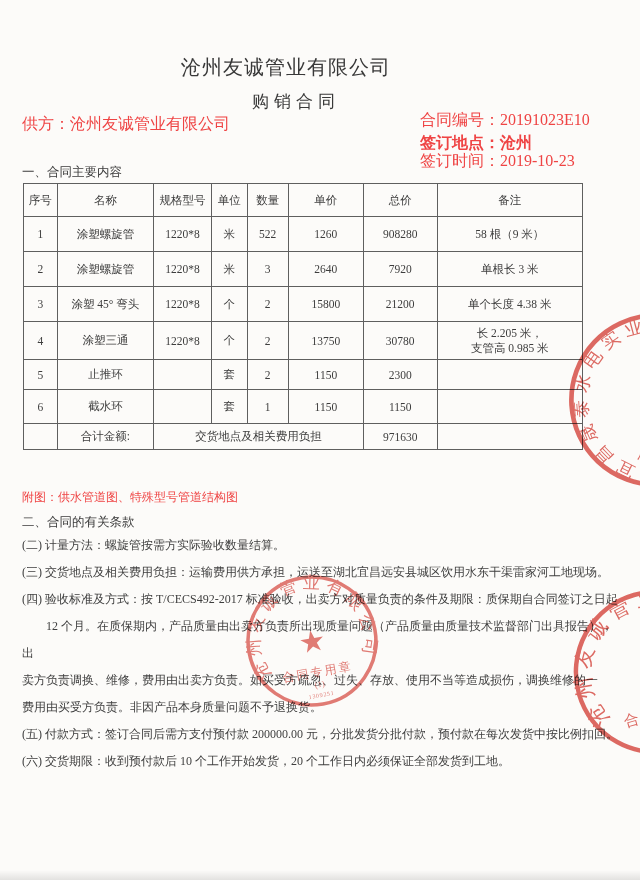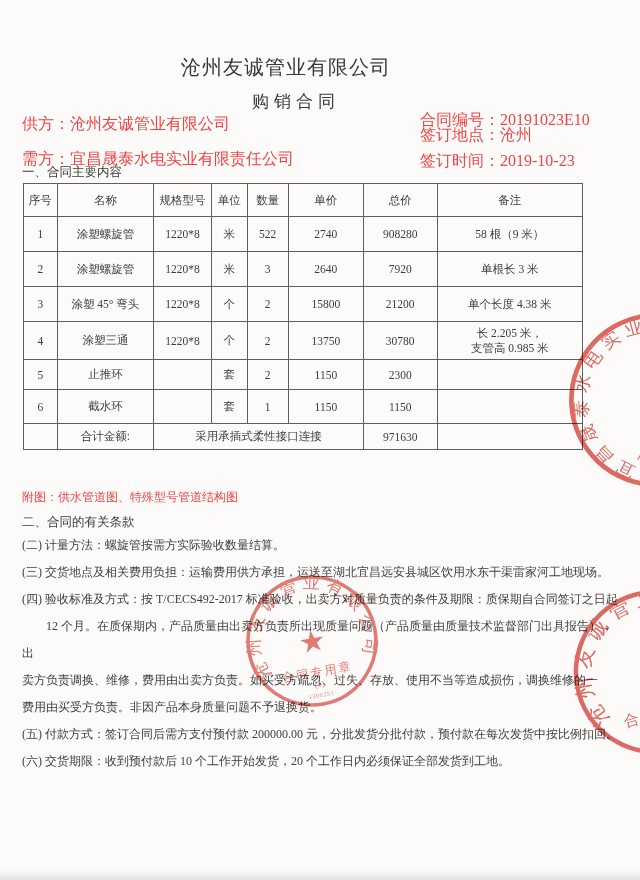--- a/index.html
+++ b/index.html
@@ -8,21 +8,21 @@
   .page::after{content:"";position:absolute;left:0;right:0;bottom:0;height:10px;
     background:linear-gradient(to bottom,rgba(0,0,0,0),rgba(0,0,0,0.10));pointer-events:none;}
   .doc-title{position:absolute;top:54px;left:0;width:640px;text-align:center;
     font-size:20px;letter-spacing:1px;color:#383838;transform:translateX(-34px);font-weight:500;}
   .doc-subtitle{position:absolute;top:90px;left:0;width:640px;text-align:center;
     font-size:17px;letter-spacing:5px;color:#383838;transform:translateX(-24px);font-weight:500;}
   .meta{position:absolute;font-size:16px;color:#ef4444;white-space:nowrap;}
   .m-supplier{left:22px;top:114px;}
   .m-buyer{left:22px;top:149px;}
   .m-no{left:420px;top:110px;}
-  .m-place{left:420px;top:125px;}
+  .m-place{left:420px;top:133px;font-weight:bold;}
   .m-date{left:420px;top:151px;}
   .section-heading{position:absolute;font-size:12.5px;color:#3a3a3a;font-weight:500;white-space:nowrap;}
   .s1{left:22px;top:164px;}
   .attachment{position:absolute;left:22px;top:489px;font-size:12px;color:#ef4444;}
   .s2{left:22px;top:514px;}
   table.items{position:absolute;left:23px;top:183px;width:560px;border-collapse:collapse;
     table-layout:fixed;}
   table.items th,table.items td{border:1px solid #5f5f5f;font-weight:normal;text-align:center;
     vertical-align:middle;font-size:11.5px;color:#3d3d3d;padding:0 2px;overflow:hidden;}
   table.items td.remark{white-space:pre-line;line-height:15px;}
@@ -41,21 +41,20 @@
 </style>
 </head>
 <body>
 
 <div class="page">
 
   <div class="doc-title">沧州友诚管业有限公司</div>
   <div class="doc-subtitle">购销合同</div>
 
   <div class="meta m-supplier"><span>供方：</span><span>沧州友诚管业有限公司</span></div>
-  <div class="meta m-buyer"><span>需方：</span><span>宜昌晟泰水电实业有限责任公司</span></div>
   <div class="meta m-no"><span>合同编号：</span><span>20191023E10</span></div>
   <div class="meta m-place"><span>签订地点：</span><span>沧州</span></div>
   <div class="meta m-date"><span>签订时间：</span><span>2019-10-23</span></div>
 
   <div class="section-heading s1">一、合同主要内容</div>
 
   <table class="items">
     <colgroup>
       <col style="width:6%">
         <col style="width:17.3%">
@@ -76,21 +75,21 @@
       <th>单价</th>
       <th>总价</th>
       <th>备注</th>
     </tr>
     <tr class="h-r1">
       <td>1</td>
       <td>涂塑螺旋管</td>
       <td>1220*8</td>
       <td>米</td>
       <td>522</td>
-      <td>2740</td>
+      <td>1260</td>
       <td>908280</td>
       <td class="remark">58 根（9 米）</td>
     </tr>
     <tr class="h-r2">
       <td>2</td>
       <td>涂塑螺旋管</td>
       <td>1220*8</td>
       <td>米</td>
       <td>3</td>
       <td>2640</td>
@@ -134,21 +133,21 @@
       <td></td>
       <td>套</td>
       <td>1</td>
       <td>1150</td>
       <td>1150</td>
       <td class="remark"></td>
     </tr>
     <tr class="h-total">
       <td></td>
       <td>合计金额:</td>
-      <td colspan="4">采用承插式柔性接口连接</td>
+      <td colspan="4">交货地点及相关费用负担</td>
       <td>971630</td>
       <td></td>
     </tr>
   </tbody>
     </table>
 
   <div class="attachment">附图：供水管道图、特殊型号管道结构图</div>
   <div class="section-heading s2">二、合同的有关条款</div>
 
   <div class="clauses">

